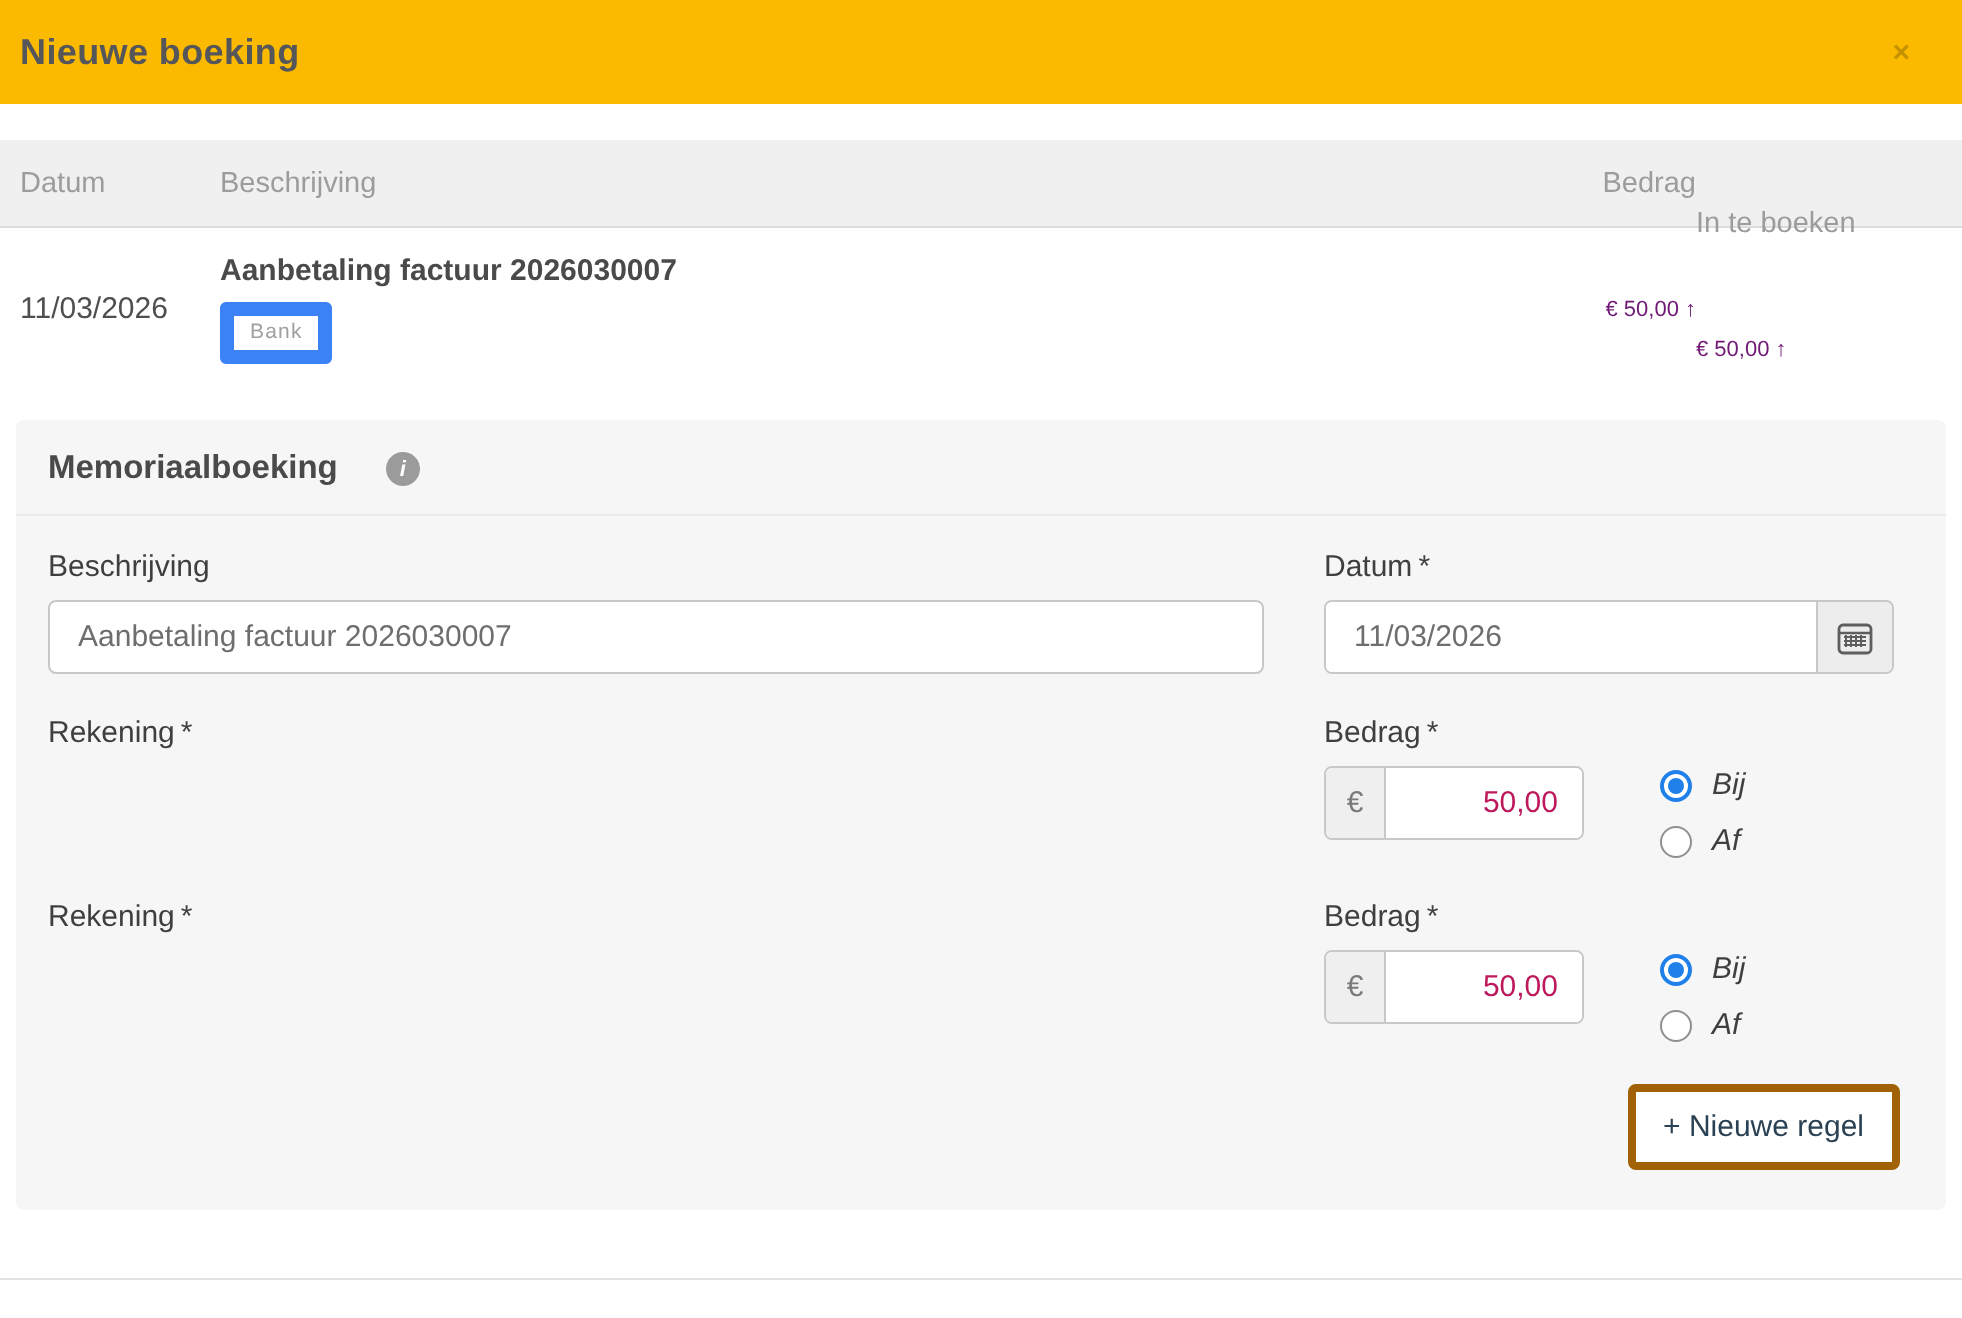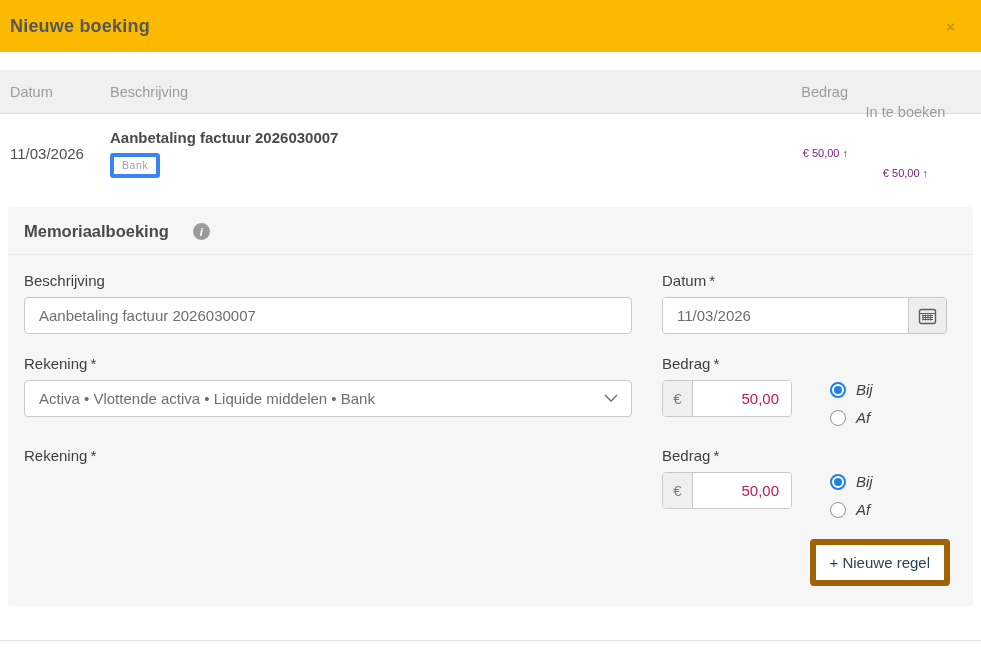--- a/index.html
+++ b/index.html
@@ -12,24 +12,24 @@
   .mhead h1 { font-size:18px; font-weight:bold; color:#55565A; letter-spacing:0.2px; }
   .mclose { background:none; border:none; color:#C49200; font-size:15px; font-weight:bold; cursor:pointer; line-height:1; padding:4px 14px 4px 4px; }
 
   
   .ttable { margin-top:18px; }
   .thead { height:44px; background:#F0F0F0; border-bottom:1px solid #DCDCDC; display:flex; align-items:center; color:#9C9C9C; font-size:14.5px; }
   .trow { display:flex; align-items:center; padding:13px 0 15px 0; }
   .c-datum { width:100px; padding-left:10px; flex:0 0 auto; }
   .c-desc  { flex:1 1 auto; padding-left:10px; }
   .c-bedrag { flex:0 0 120px; text-align:right; }
-  .c-boeken { flex:0 0 133px; text-align:center; padding-right:18px;margin-top:40px; }
+  .c-boeken { flex:0 0 133px; text-align:left; padding-right:18px;margin-top:40px; }
   .trow .c-datum { color:#4F4F4F; font-size:15px; }
   .row-title { font-weight:bold; color:#4A4A4A; font-size:15px; }
-  .tag { display:inline-block; margin-top:7px; border:4px solid #3b82f6; border-radius:3px; padding:2px 8px 3px; font-size:10.5px; color:#A0A0A0; letter-spacing:0.6px; background:#fff; }
+  .tag { display:inline-block; margin-top:7px; border:7px solid #3b82f6; border-radius:3px; padding:2px 8px 3px; font-size:10.5px; color:#A0A0A0; letter-spacing:0.6px; background:#fff; }
   .amt { color:#701a75; font-size:11px; white-space:nowrap; }
 
   
   .panel { margin:13px 8px 0 8px; width:965px; background:#F6F6F6; border-radius:4px; }
   .phead { padding:15px 16px 13px; border-bottom:1px solid #EAEAEA; display:flex; align-items:center; gap:24px; }
   .phead h2 { font-size:16.5px; font-weight:bold; color:#4A4A4A; }
   .info-dot { width:17px; height:17px; border-radius:50%; background:#9B9B9B; color:#fff; font-size:11px; font-weight:bold; display:inline-flex; align-items:center; justify-content:center; font-style:italic; }
   .pbody { padding:17px 16px 20px; }
 
   .frow { display:flex; margin-bottom:21px; }
@@ -53,21 +53,21 @@
   .bedrag-group input { flex:1 1 auto; border:none; outline:none; text-align:right; padding:0 12px; font-size:15px; color:#be185d; font-family:"Liberation Sans", sans-serif; min-width:0; }
 
   .radios { margin-left:38px; display:flex; flex-direction:column; gap:11px; padding-top:1px;font-style:italic; }
   .radio-row { display:flex; align-items:center; gap:10px; cursor:pointer; }
   .rdot { width:16px; height:16px; border-radius:50%; background:#fff; border:1px solid #8F8F8F; position:relative; }
   .rdot.on { border:2px solid #1E80E8; }
   .rdot.on::after { content:""; position:absolute; left:2px; top:2px; width:8px; height:8px; border-radius:50%; background:#1E80E8; }
   .rlabel { font-size:15px; color:#3F3F3F; }
 
   .panel-actions { display:flex; justify-content:flex-end; padding-right:7px; }
-  .btn-newline { background:#fff; border:6px solid #a16207; border-radius:4px; color:#2B4255; font-size:15px; padding:9px 14px; cursor:pointer; font-family:"Liberation Sans", sans-serif; }
+  .btn-newline { background:#fff; border:4px solid #a16207; border-radius:4px; color:#2B4255; font-size:15px; padding:9px 14px; cursor:pointer; font-family:"Liberation Sans", sans-serif; }
 
   
   .divider { margin-top:34px; border-top:1px solid #E3E3E3; }
   .mfoot { display:flex; justify-content:flex-end; align-items:center; gap:9px; padding:20px 11px 0 0; }
   .btn-close { background:#fff; border:1px solid #2B4255; border-radius:4px; color:#2B4255; font-size:15px; padding:8px 14px; cursor:pointer; display:flex; align-items:center; gap:6px; font-family:"Liberation Sans", sans-serif; }
   .btn-close .x { font-size:16px; line-height:1; }
   .btn-save { background:#11C08C; border:1px solid #11C08C; border-radius:4px; color:#fff; font-size:15px; font-weight:bold; padding:9px 14px; cursor:pointer; font-family:"Liberation Sans", sans-serif; }
 </style>
 </head>
 <body>
@@ -128,26 +128,20 @@
                 </g>
               </svg>
             </button>
           </div>
         </div>
       </div>
 
       <div class="frow">
         <div class="col-left">
           <label class="flabel"><span>Rekening</span><span class="req">*</span></label>
-          <div class="selectbox">
-            <span>Activa • Vlottende activa • Liquide middelen • Bank</span>
-            <svg class="chev" width="14" height="9" viewBox="0 0 14 9">
-                <path d="M1 1l6 6 6-6" fill="none" stroke="#6A6A6A" stroke-width="1.4"></path>
-              </svg>
-          </div>
         </div>
         <div class="col-right">
           <label class="flabel"><span>Bedrag</span><span class="req">*</span></label>
           <div class="bedrag-wrap">
             <div class="input-group bedrag-group">
               <span class="addon">€</span>
               <input type="text" value="50,00" style="">
             </div>
             <div class="radios">
               <div class="radio-row">

